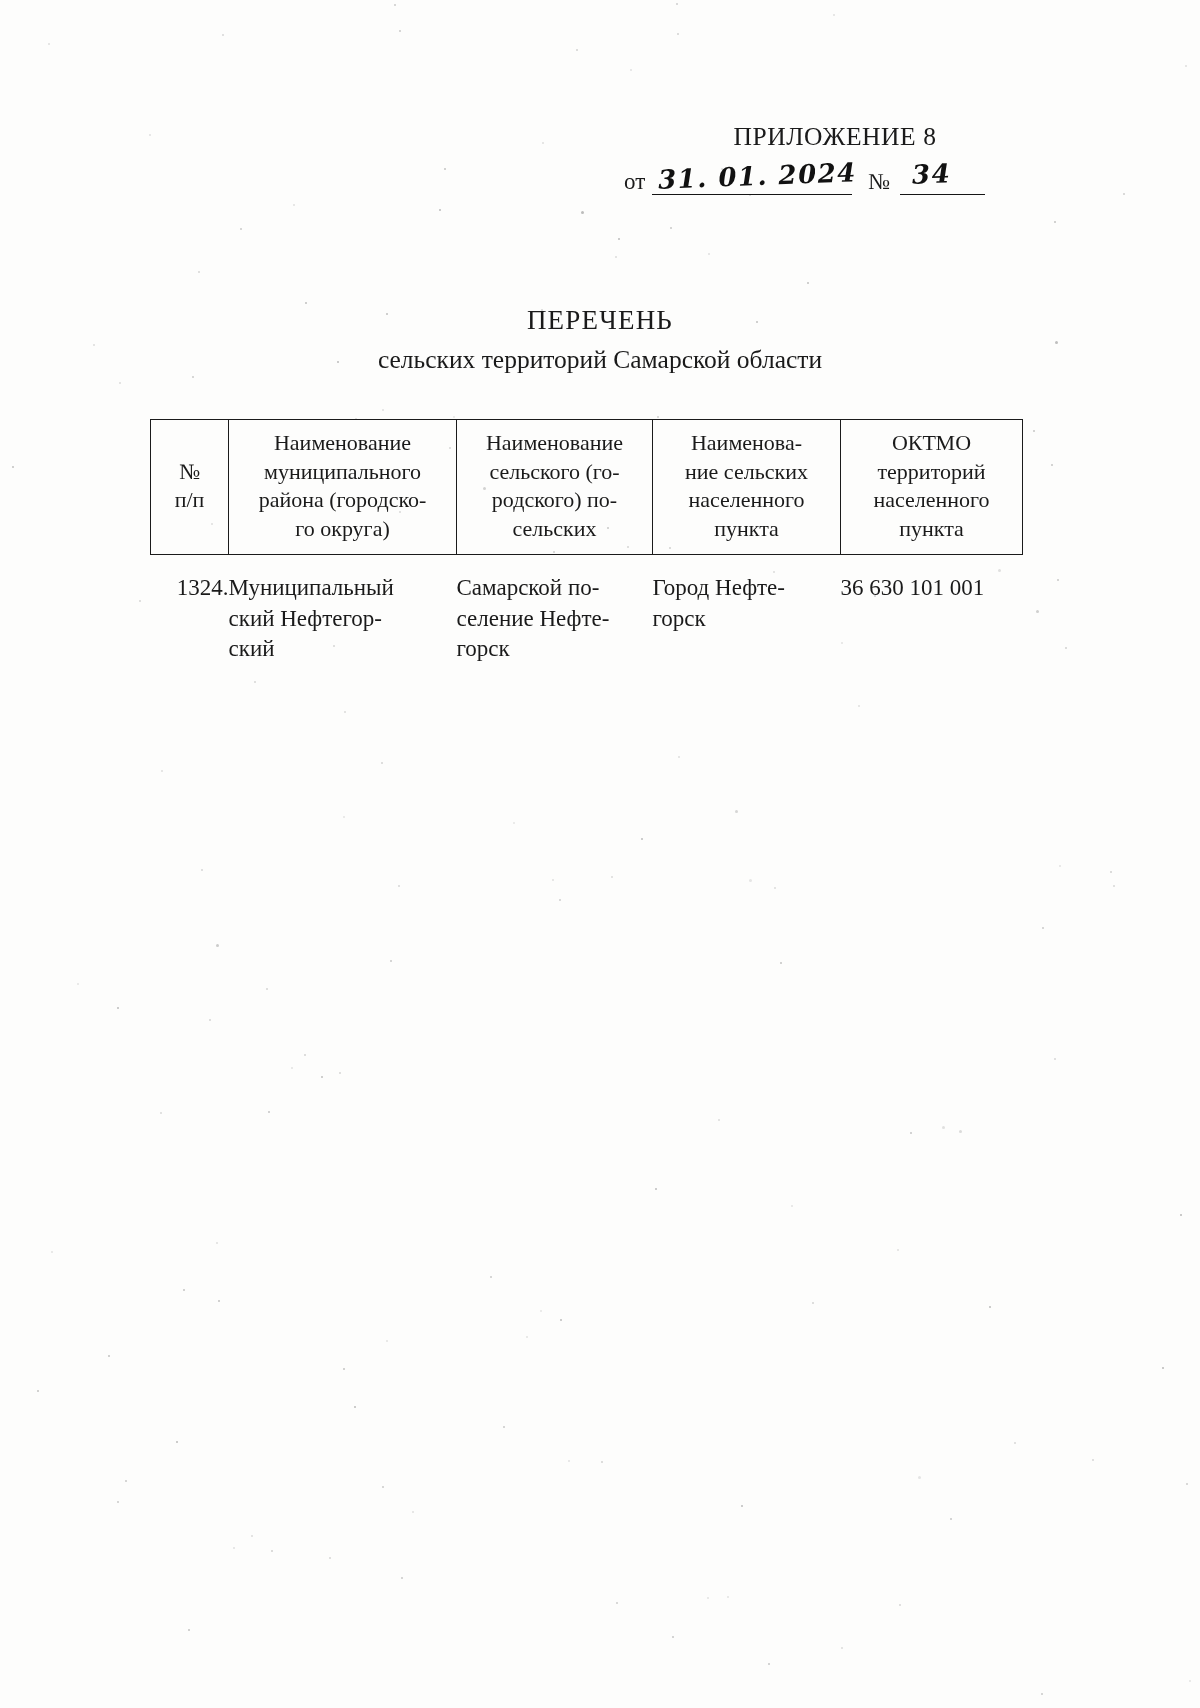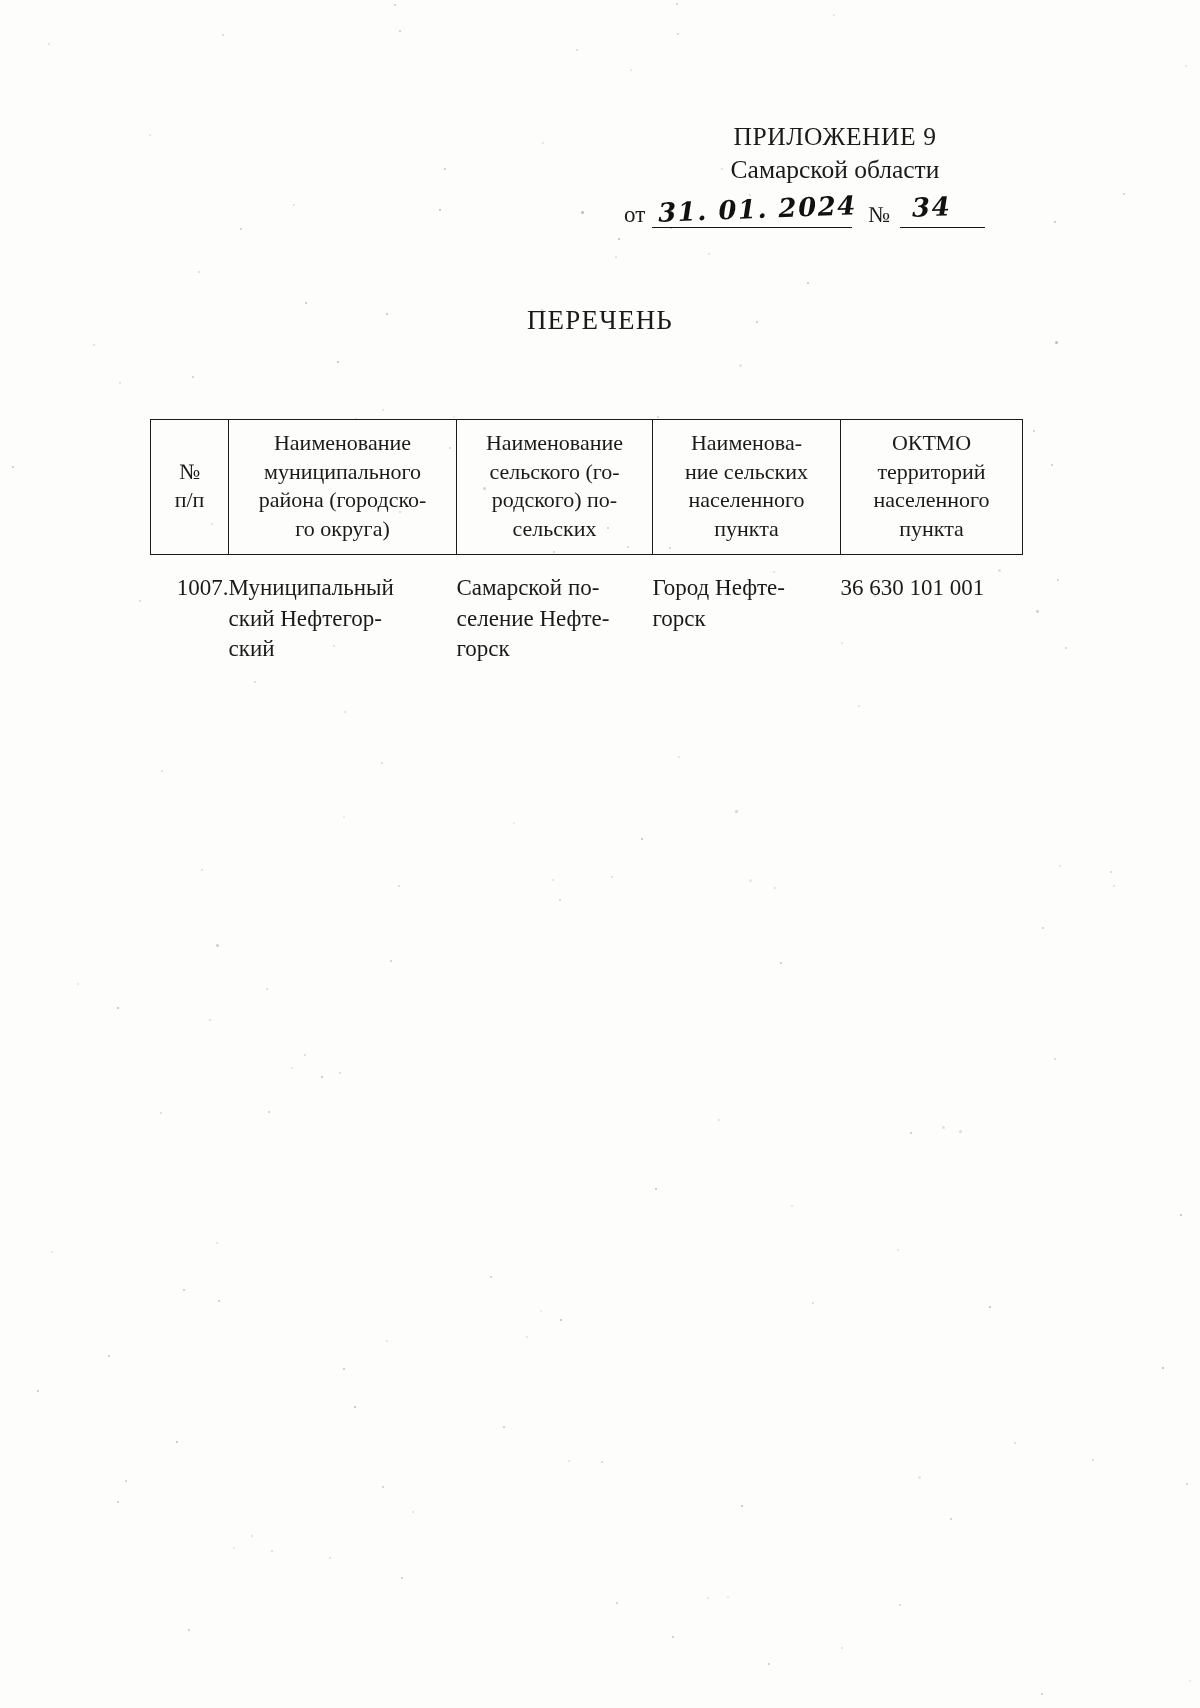--- a/index.html
+++ b/index.html
@@ -328,36 +328,36 @@
     <span style="left:670px;top:227px;width:2px;height:2px;opacity:0.59"></span>
     <span style="left:899px;top:1604px;width:2px;height:2px;opacity:0.44"></span>
     <span style="left:1051px;top:464px;width:2px;height:2px;opacity:0.61"></span>
     <span style="left:1033px;top:430px;width:2px;height:2px;opacity:0.61"></span>
     <span style="left:161px;top:770px;width:2px;height:2px;opacity:0.35"></span>
     <span style="left:1110px;top:871px;width:2px;height:2px;opacity:0.49"></span>
     <span style="left:211px;top:523px;width:2px;height:2px;opacity:0.35"></span>
   </div>
 
 <div id="appendix-header">
-  <span class="hline" id="appendix-title-line">ПРИЛОЖЕНИЕ 9</span>
-  <span class="hline">Самарской области</span>
+  <span class="hline" id="appendix-title-line">ПРИЛОЖЕНИЕ 8</span>
 
   <div id="date-line">
     <span id="date-prefix">от</span>
     <span id="date-value" class="hand">31. 01. 2024</span>
     <span id="date-rule"></span>
 
     <span id="num-symbol">№</span>
     <span id="num-value" class="hand">34</span>
     <span id="num-rule"></span>
   </div>
 </div>
 
 <div id="doc-title-block">
   <div id="doc-title">ПЕРЕЧЕНЬ</div>
+  <div id="doc-subtitle">сельских территорий Самарской области</div>
 </div>
 
 <table id="perechen-table">
   <colgroup>
     <col class="c-num">
       <col class="c-rayon">
       <col class="c-posel">
       <col class="c-np">
       <col class="c-oktmo">
   </colgroup>
@@ -388,21 +388,21 @@
       <th>
         <span class="hdr-line">ОКТМО</span>
         <span class="hdr-line">территорий</span>
         <span class="hdr-line">населенного</span>
         <span class="hdr-line">пункта</span>
       </th>
     </tr>
   </thead>
   <tbody>
     <tr>
-      <td class="cell-num">1007.</td>
+      <td class="cell-num">1324.</td>
       <td class="cell-justify">
         <span class="hdr-line">Муниципальный</span>
         <span class="hdr-line">ский Нефтегор-</span>
         <span class="hdr-line lastline">ский</span>
       </td>
       <td class="cell-justify">
         <span class="hdr-line">Самарской по-</span>
         <span class="hdr-line">селение Нефте-</span>
         <span class="hdr-line lastline">горск</span>
       </td>

